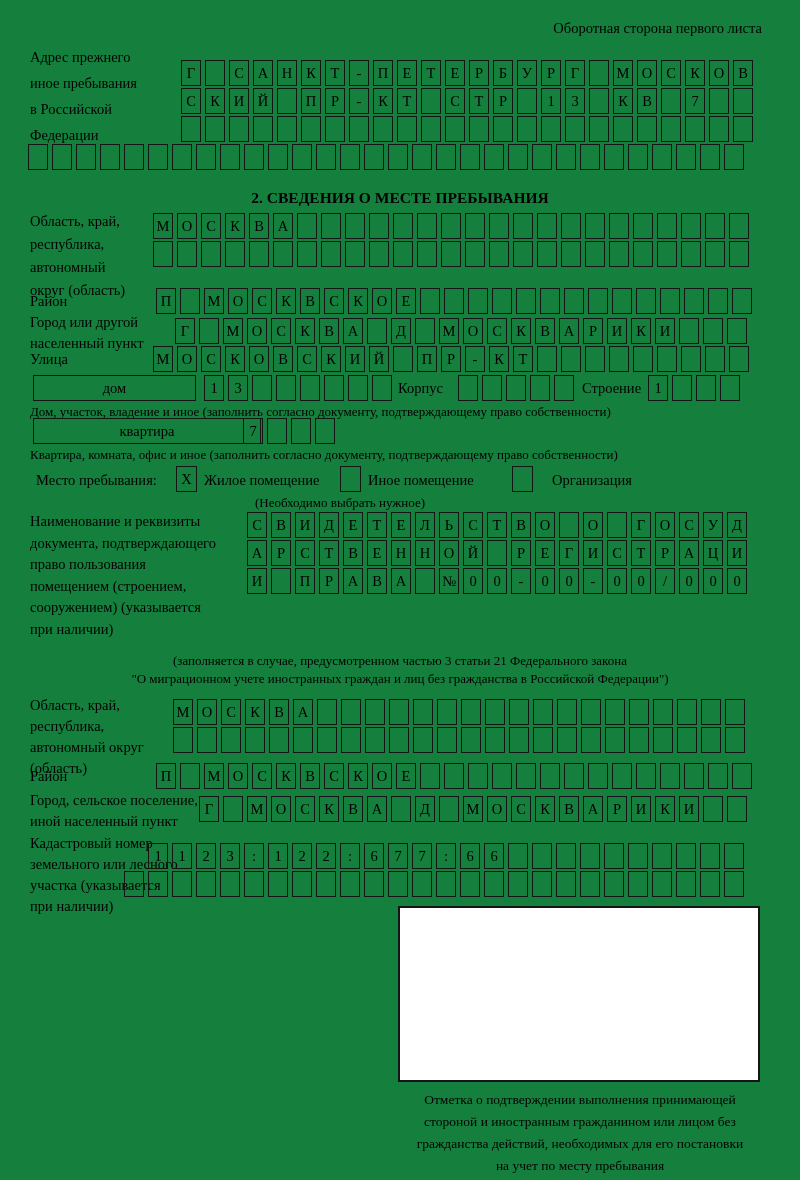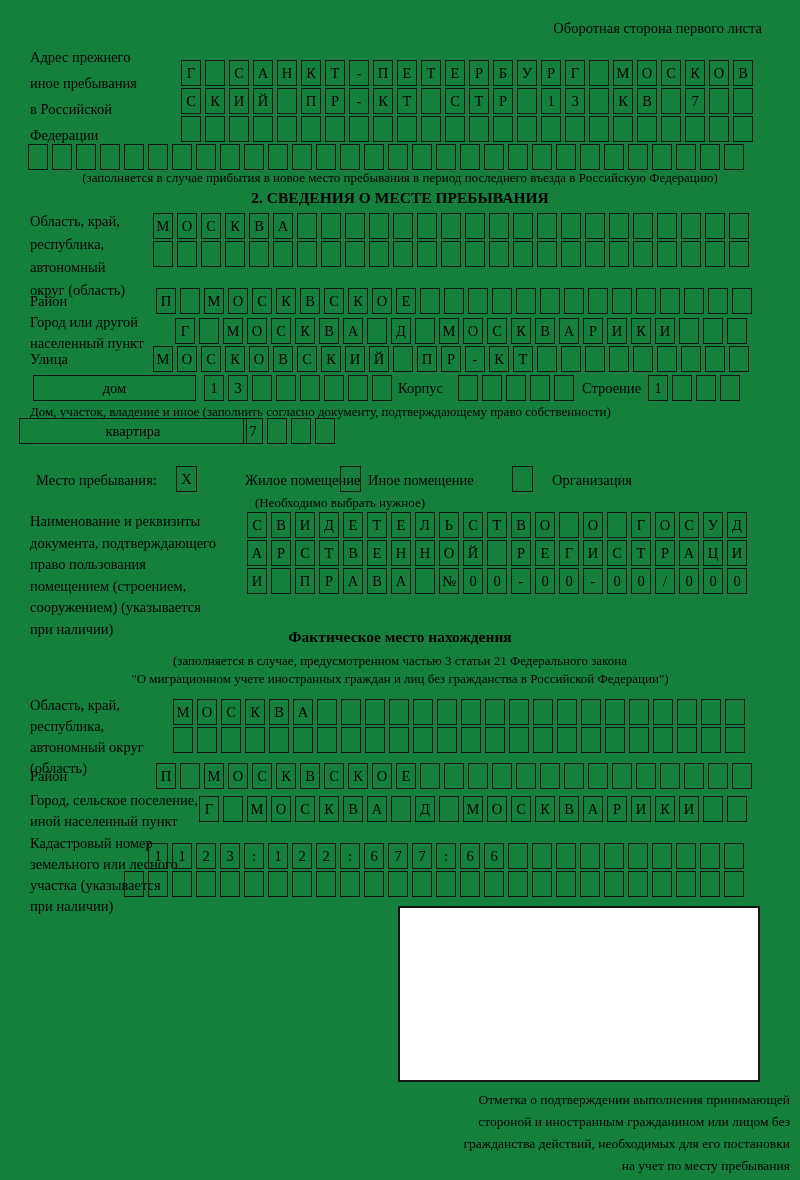--- a/index.html
+++ b/index.html
@@ -14,21 +14,21 @@
   .cellrow{position:absolute;display:flex;}
   .cell{flex:none;width:20px;height:26px;margin-right:4px;border:1.6px solid #151515;
         box-sizing:border-box;display:flex;align-items:center;justify-content:center;
         font-size:14.5px;line-height:1;}
   .wbox{position:absolute;height:26px;border:1.6px solid #151515;box-sizing:border-box;
         display:flex;align-items:center;justify-content:center;font-size:14.5px;}
   .checkbox{position:absolute;width:21px;height:26px;border:1.6px solid #151515;
         box-sizing:border-box;display:flex;align-items:center;justify-content:center;
         font-size:14.5px;}
   .bigbox{position:absolute;border:2px solid #151515;box-sizing:border-box;background:#fff;}
-  .caption{position:absolute;font-size:13.5px;line-height:22px;text-align:right;}
+  .caption{position:absolute;font-size:13.5px;line-height:22px;text-align:center;}
   .caption span{display:block;}
   .lh23{line-height:23px;} .lh21{line-height:21px;} .lh26{line-height:26px;} .lh215{line-height:21.5px;}
 </style>
 </head>
 <body>
 
 <div class="page">
 
   <div class="note" style="top:20px;right:58px;font-size:14.5px;">Оборотная сторона первого листа</div>
 
@@ -141,21 +141,20 @@
       <span class="cell"></span>
       <span class="cell"></span>
       <span class="cell"></span>
       <span class="cell"></span>
       <span class="cell"></span>
       <span class="cell"></span>
       <span class="cell"></span>
       <span class="cell"></span>
       <span class="cell"></span>
     </div>
-  <div class="note centered" style="top:170px;">(заполняется в случае прибытия в новое место пребывания в период последнего въезда в Российскую Федерацию)</div>
 
   <div class="title" style="top:189px;">2. СВЕДЕНИЯ О МЕСТЕ ПРЕБЫВАНИЯ</div>
 
   <div class="lbl lh23" style="left:30px;top:210px;">
     <span>Область, край,</span>
     <span>республика,</span>
     <span>автономный</span>
     <span>округ (область)</span>
   </div>
   <div class="cellrow" style="left:153px;top:213px;">
@@ -323,31 +322,32 @@
     </div>
   <div class="lbl" style="left:582px;top:378px;">Строение</div>
   <div class="cellrow" style="left:648px;top:375px;">
       <span class="cell">1</span>
       <span class="cell"></span>
       <span class="cell"></span>
       <span class="cell"></span>
     </div>
   <div class="note" style="left:30px;top:404px;">Дом, участок, владение и иное (заполнить согласно документу, подтверждающему право собственности)</div>
 
-  <div class="wbox" style="left:19px;top:418px;width:228px;">квартира</div>
+  <div class="wbox" style="left:33px;top:418px;width:228px;">квартира</div>
   <div class="cellrow" style="left:243px;top:418px;">
       <span class="cell">7</span>
       <span class="cell"></span>
       <span class="cell"></span>
       <span class="cell"></span>
     </div>
+  <div class="note" style="left:30px;top:447px;">Квартира, комната, офис и иное (заполнить согласно документу, подтверждающему право собственности)</div>
 
   <div class="lbl" style="left:36px;top:470px;">Место пребывания:</div>
   <div class="checkbox" style="left:176px;top:466px;">X</div>
-  <div class="lbl" style="left:204px;top:470px;margin-left:41px;">Жилое помещение</div>
+  <div class="lbl" style="left:204px;top:470px;">Жилое помещение</div>
   <div class="checkbox" style="left:340px;top:466px;"></div>
   <div class="lbl" style="left:368px;top:470px;">Иное помещение</div>
   <div class="checkbox" style="left:512px;top:466px;"></div>
   <div class="lbl" style="left:552px;top:470px;">Организация</div>
   <div class="note" style="left:0;top:495px;width:680px;text-align:center;">(Необходимо выбрать нужное)</div>
 
   <div class="lbl lh215" style="left:30px;top:511px;">
     <span>Наименование и реквизиты</span>
     <span>документа, подтверждающего</span>
     <span>право пользования</span>
@@ -418,21 +418,20 @@
       <span class="cell">0</span>
       <span class="cell">-</span>
       <span class="cell">0</span>
       <span class="cell">0</span>
       <span class="cell">/</span>
       <span class="cell">0</span>
       <span class="cell">0</span>
       <span class="cell">0</span>
     </div>
 
-  <div class="title" style="top:628px;">Фактическое место нахождения</div>
   <div class="note centered" style="top:653px;">(заполняется в случае, предусмотренном частью 3 статьи 21 Федерального закона</div>
   <div class="note centered" style="top:671px;">"О миграционном учете иностранных граждан и лиц без гражданства в Российской Федерации")</div>
 
   <div class="lbl lh21" style="left:30px;top:695px;">
     <span>Область, край,</span>
     <span>республика,</span>
     <span>автономный округ</span>
     <span>(область)</span>
   </div>
   <div class="cellrow" style="left:173px;top:699px;">

